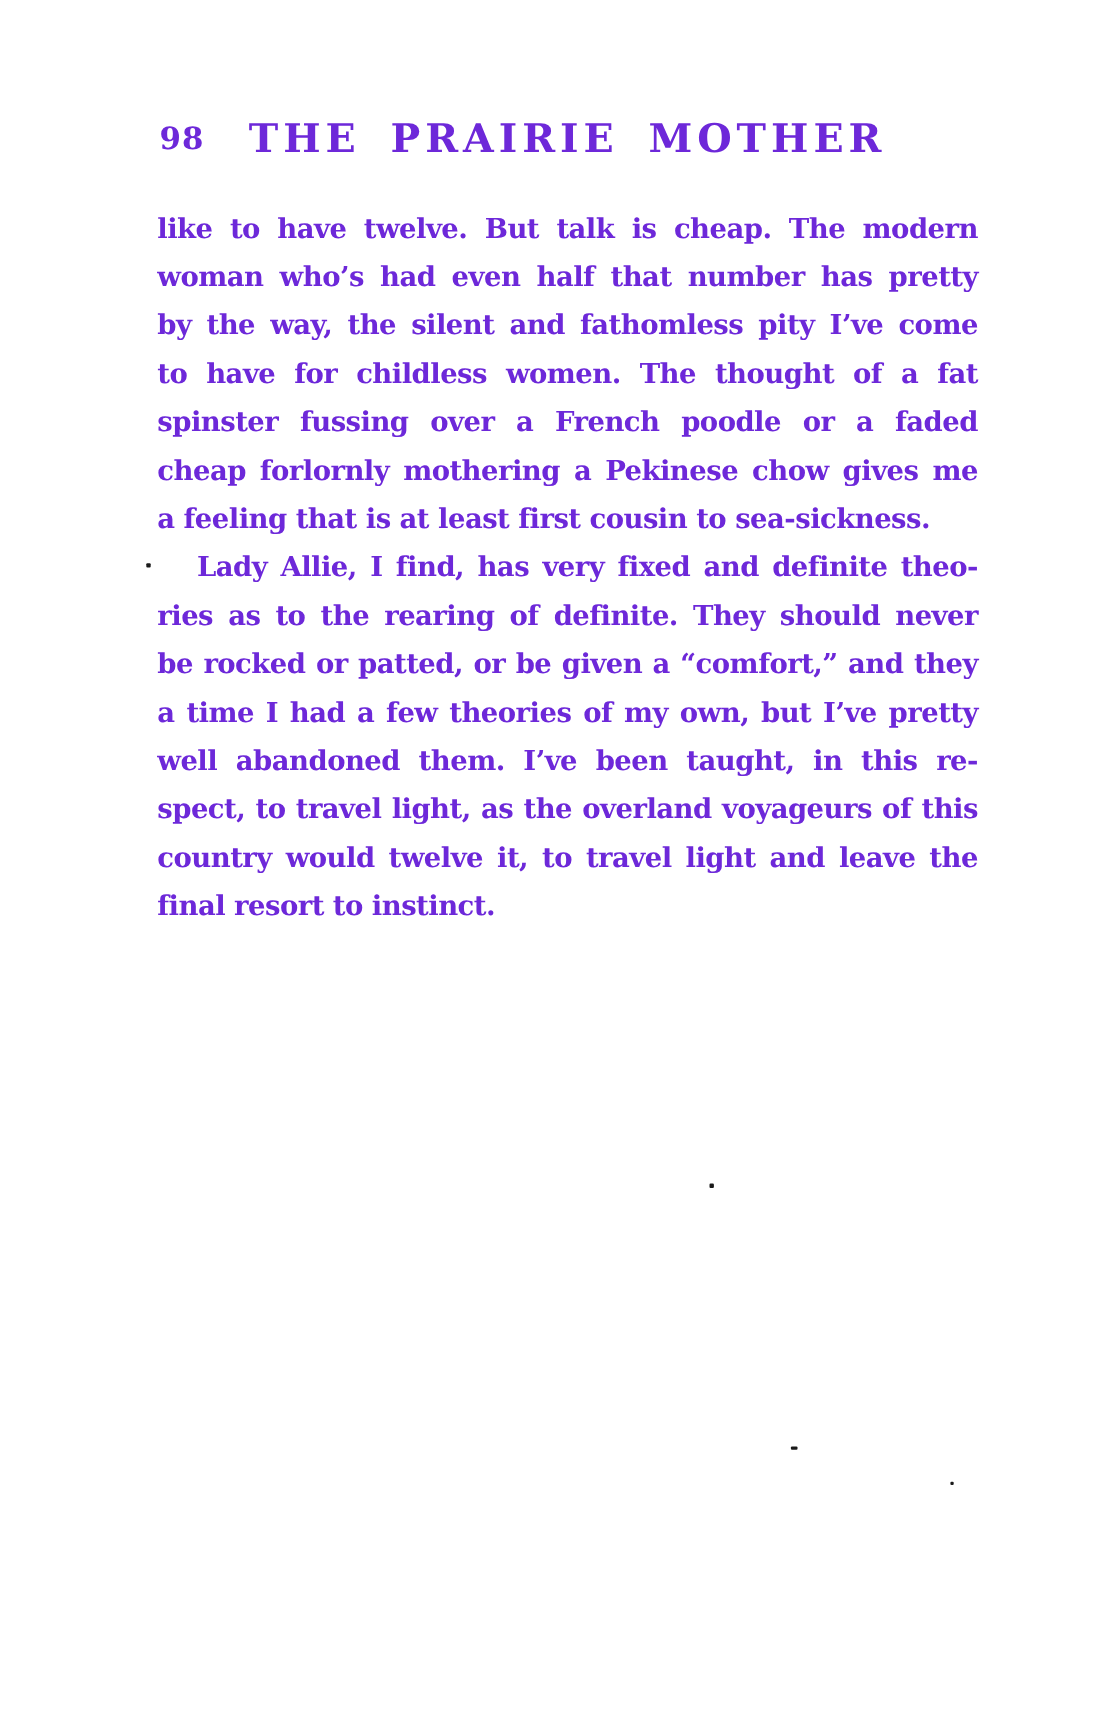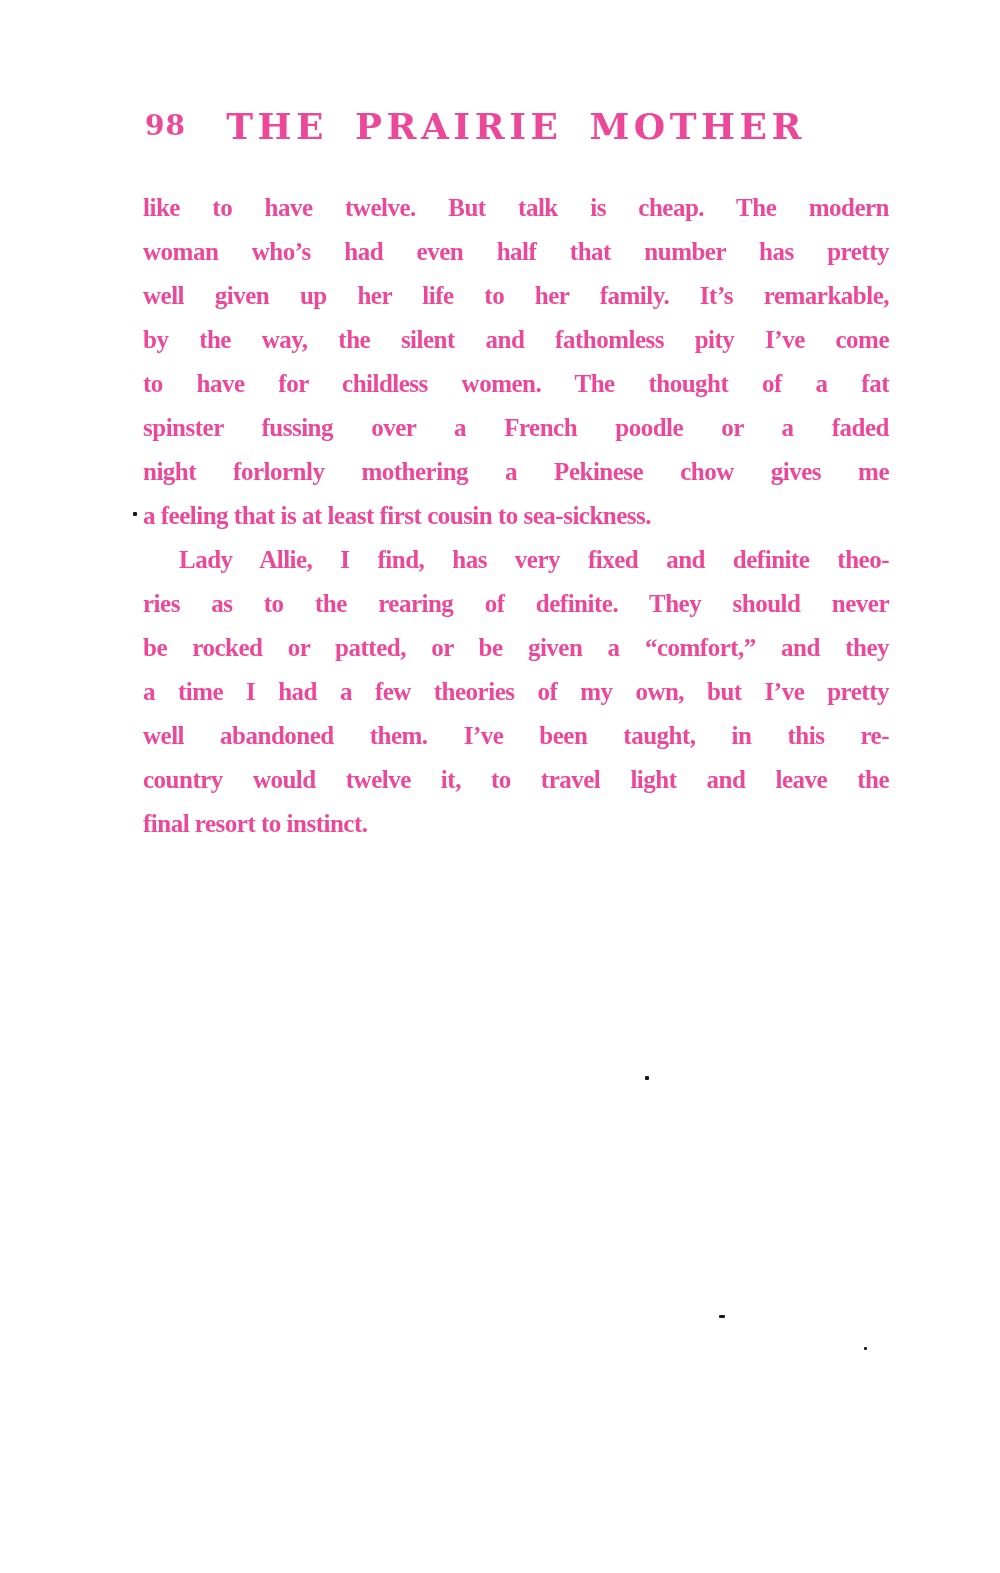--- a/index.html
+++ b/index.html
@@ -5,21 +5,21 @@
   html, body {
     margin: 0;
     padding: 0;
     background: #ffffff;
   }
   .page {
     position: relative;
     width: 1000px;
     height: 1573px;
     background: #ffffff;
-    color: #ec4899;
+    color: #6d28d9;
     font-family: "DejaVu Serif", serif;
     overflow: hidden;
   }
   .page-header {
     position: absolute;
     top: 106px;
     left: 143px;
     width: 746px;
     height: 40px;
   }
@@ -40,21 +40,21 @@
     letter-spacing: 4.5px;
     word-spacing: 10px;
     line-height: 40px;
   }
   .page-body {
     position: absolute;
     top: 186px;
     left: 143px;
     width: 746px;
   }
-  .paragraph { margin: 0; font-family: Liberation Serif, serif; }
+  .paragraph { margin: 0; }
   .line {
     height: 44px;
     line-height: 44px;
     font-size: 25px;
     font-weight: bold;
     letter-spacing: -0.5px;
     text-align: justify;
     text-align-last: justify;
   }
   .line.last {
@@ -81,33 +81,33 @@
 
   <div class="page-header">
     <span class="page-number">98</span>
     <span class="running-title">THE PRAIRIE MOTHER</span>
   </div>
 
   <div class="page-body">
       <div class="paragraph">
         <div class="line">like to have twelve.  But talk is cheap.  The modern</div>
         <div class="line">woman who’s had even half that number has pretty</div>
-        <div class="line">well given up her life to her family.  It’s remarkable,</div>
         <div class="line">by the way, the silent and fathomless pity I’ve come</div>
         <div class="line">to have for childless women.  The thought of a fat</div>
         <div class="line">spinster fussing over a French poodle or a faded</div>
-        <div class="line">night forlornly mothering a Pekinese chow gives me</div>
+        <div class="line">cheap forlornly mothering a Pekinese chow gives me</div>
         <div class="line last">a feeling that is at least first cousin to sea-sickness.</div>
       </div>
       <div class="paragraph">
         <div class="line indent">Lady Allie, I find, has very fixed and definite theo-</div>
         <div class="line">ries as to the rearing of definite.  They should never</div>
         <div class="line">be rocked or patted, or be given a “comfort,” and they</div>
         <div class="line">a time I had a few theories of my own, but I’ve pretty</div>
         <div class="line">well abandoned them.  I’ve been taught, in this re-</div>
+        <div class="line">spect, to travel light, as the overland voyageurs of this</div>
         <div class="line">country would twelve it, to travel light and leave the</div>
         <div class="line last">final resort to instinct.</div>
       </div>
     </div>
 
   <div class="speck speck-1"></div>
   <div class="speck speck-2"></div>
   <div class="speck speck-3"></div>
   <div class="speck speck-4"></div>
 

